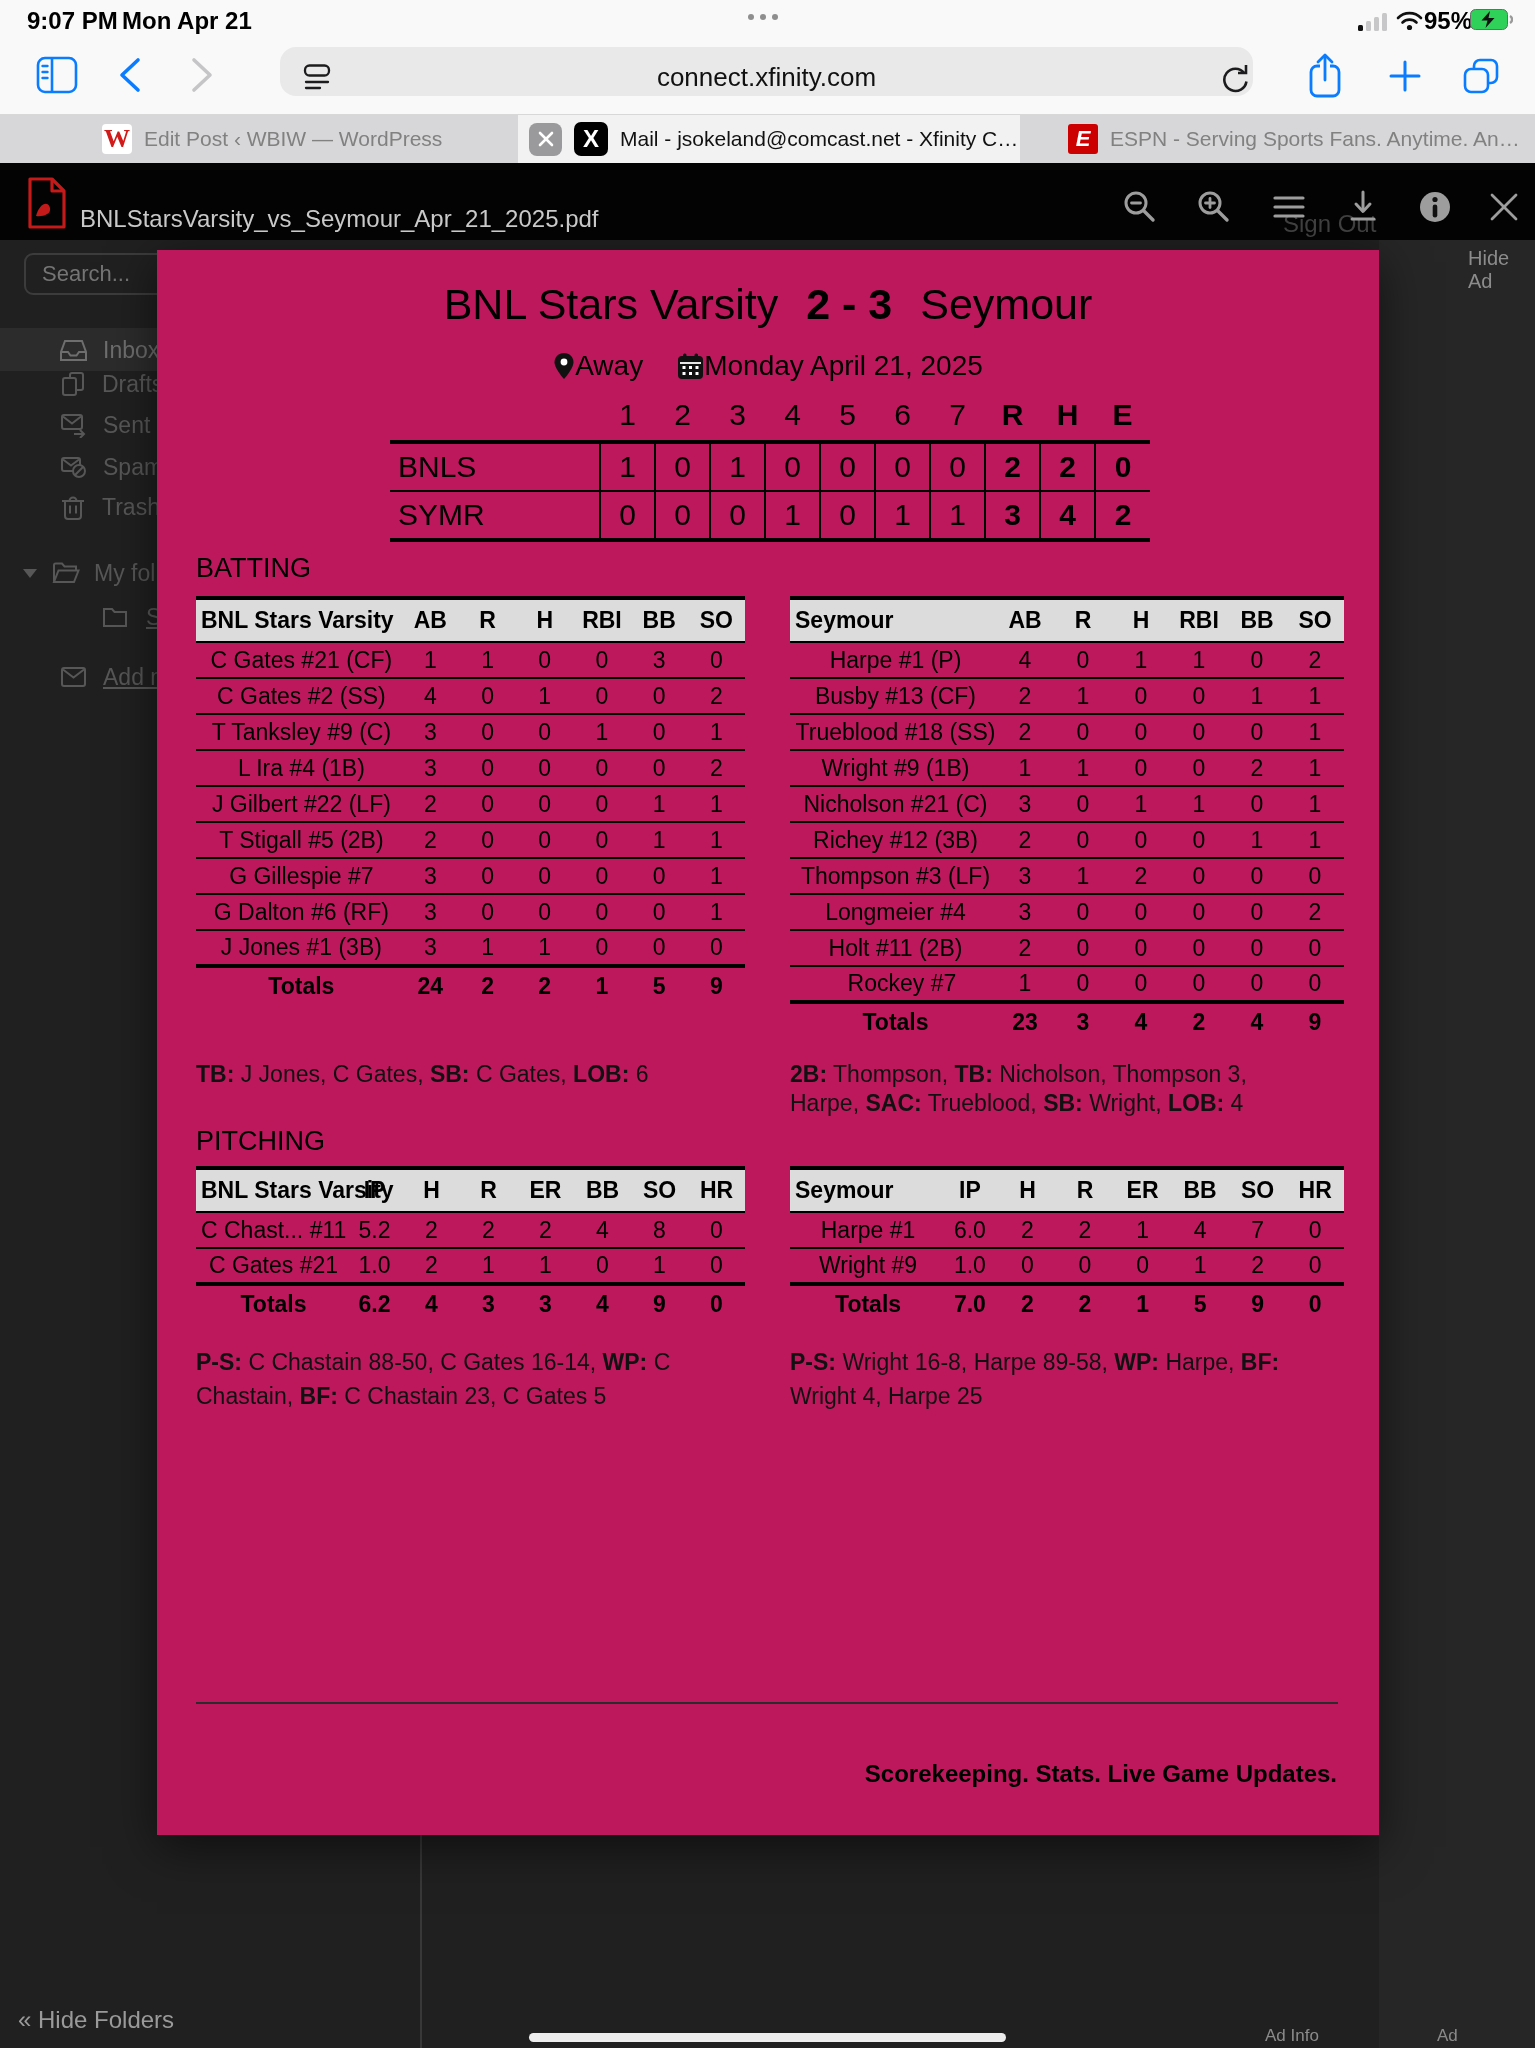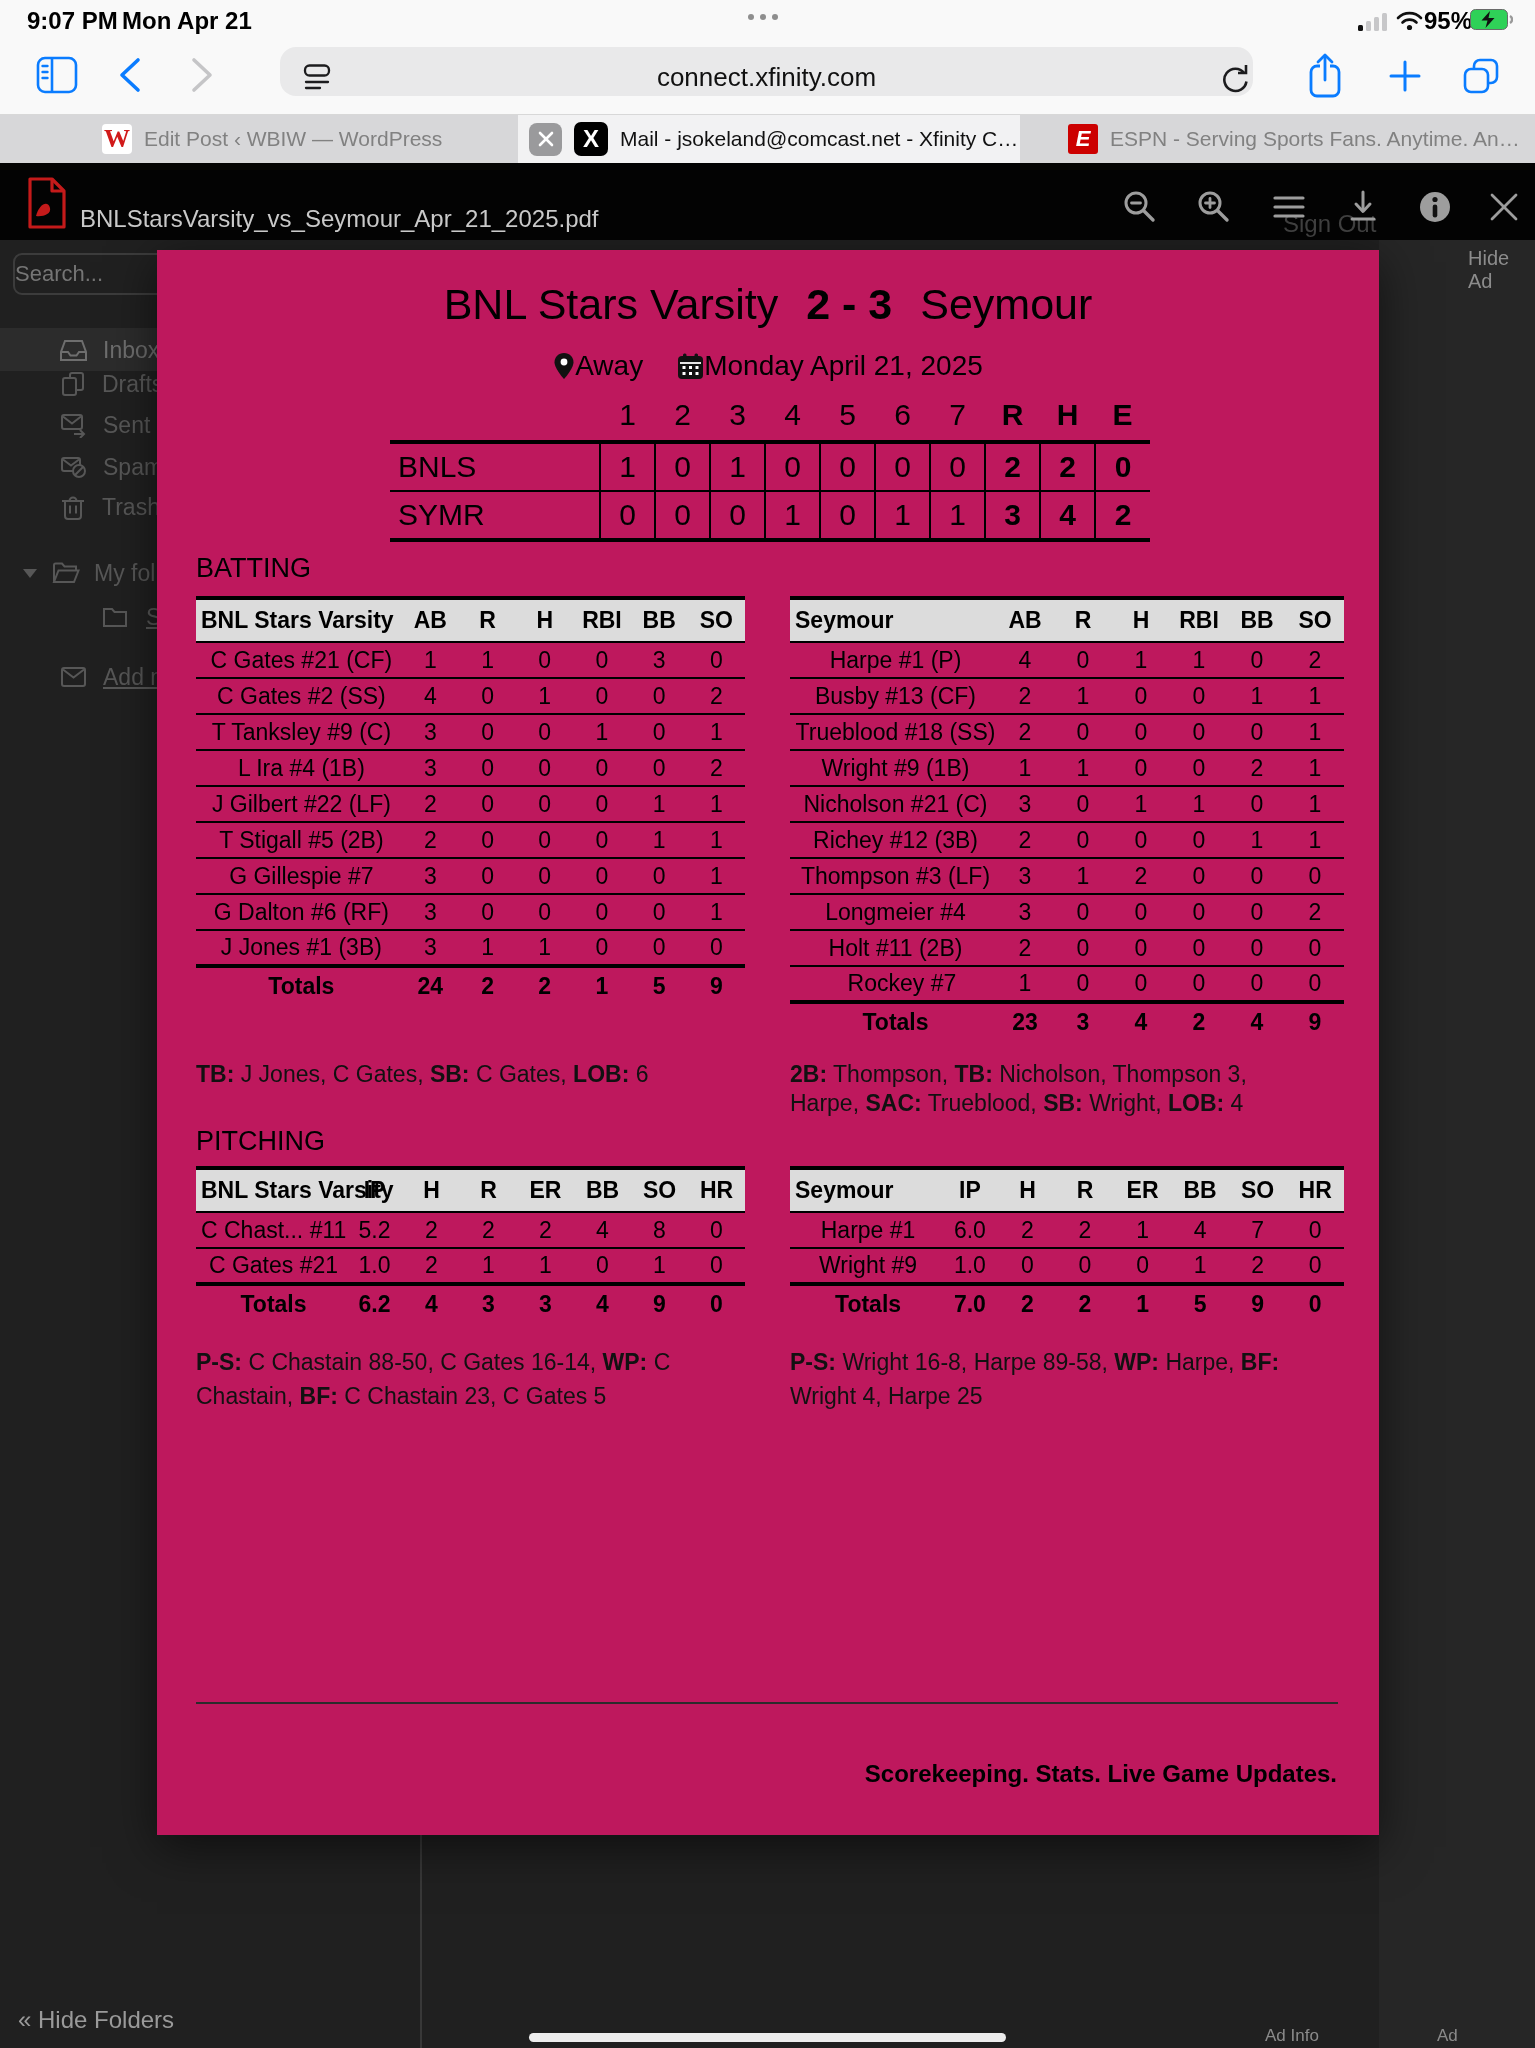--- a/index.html
+++ b/index.html
@@ -38,22 +38,22 @@
   
   .pdf-toolbar { position:absolute; left:0; top:163px; width:1535px; height:77px; background:#030303; z-index:30;text-align:right; }
   .pdf-filename { position:absolute; left:80px; top:42px; font-size:24px; color:#c9c9c9; }
   .ghost-signout { position:absolute; left:1283px; top:47px; font-size:24px; color:#3f3f3f; }
   .tb-icon { position:absolute; top:26px; width:36px; height:36px; color:#9d9d9d; }
 
   
   .backdrop { position:absolute; left:0; top:240px; width:1535px; height:1808px; background:#202020; z-index:1; }
   .ad-panel { position:absolute; left:1379px; top:0; width:156px; height:1808px; background:#262626; }
   .hide-ad { position:absolute; left:1468px; top:7px; font-size:20px; color:#8c8c8c; }
-  .search-box { position:absolute; left:13px; top:13px; width:240px; height:42px; border:2px solid #3c3c3c; border-radius:9px;
-                background:transparent; color:#4a4a4a; font-size:22px; outline:none; }
+  .search-box { position:absolute; left:24px; top:13px; width:240px; height:42px; border:2px solid #3c3c3c; border-radius:9px;
+                background:transparent; color:#4a4a4a; font-size:22px; padding-left:16px; outline:none; }
   .inbox-hl { position:absolute; left:0; top:88px; width:420px; height:43px; background:#2c2c2c; }
   .sb-item { position:absolute; display:flex; align-items:center; gap:16px; height:40px; color:#575757; font-size:23px; }
   .sb-item .lbl { white-space:nowrap; }
   .sb-item.link .lbl { text-decoration:underline; }
   .folders-divider { position:absolute; left:420px; top:1595px; width:2px; height:213px; background:#383838; }
   .hide-folders { position:absolute; left:18px; top:1766px; font-size:24px; color:#9a9a9a; }
   .ad-info { position:absolute; left:1265px; top:1786px; font-size:17px; color:#8a8a8a; }
   .ad-feedback { position:absolute; left:1437px; top:1786px; font-size:17px; color:#8a8a8a; }
 
   

